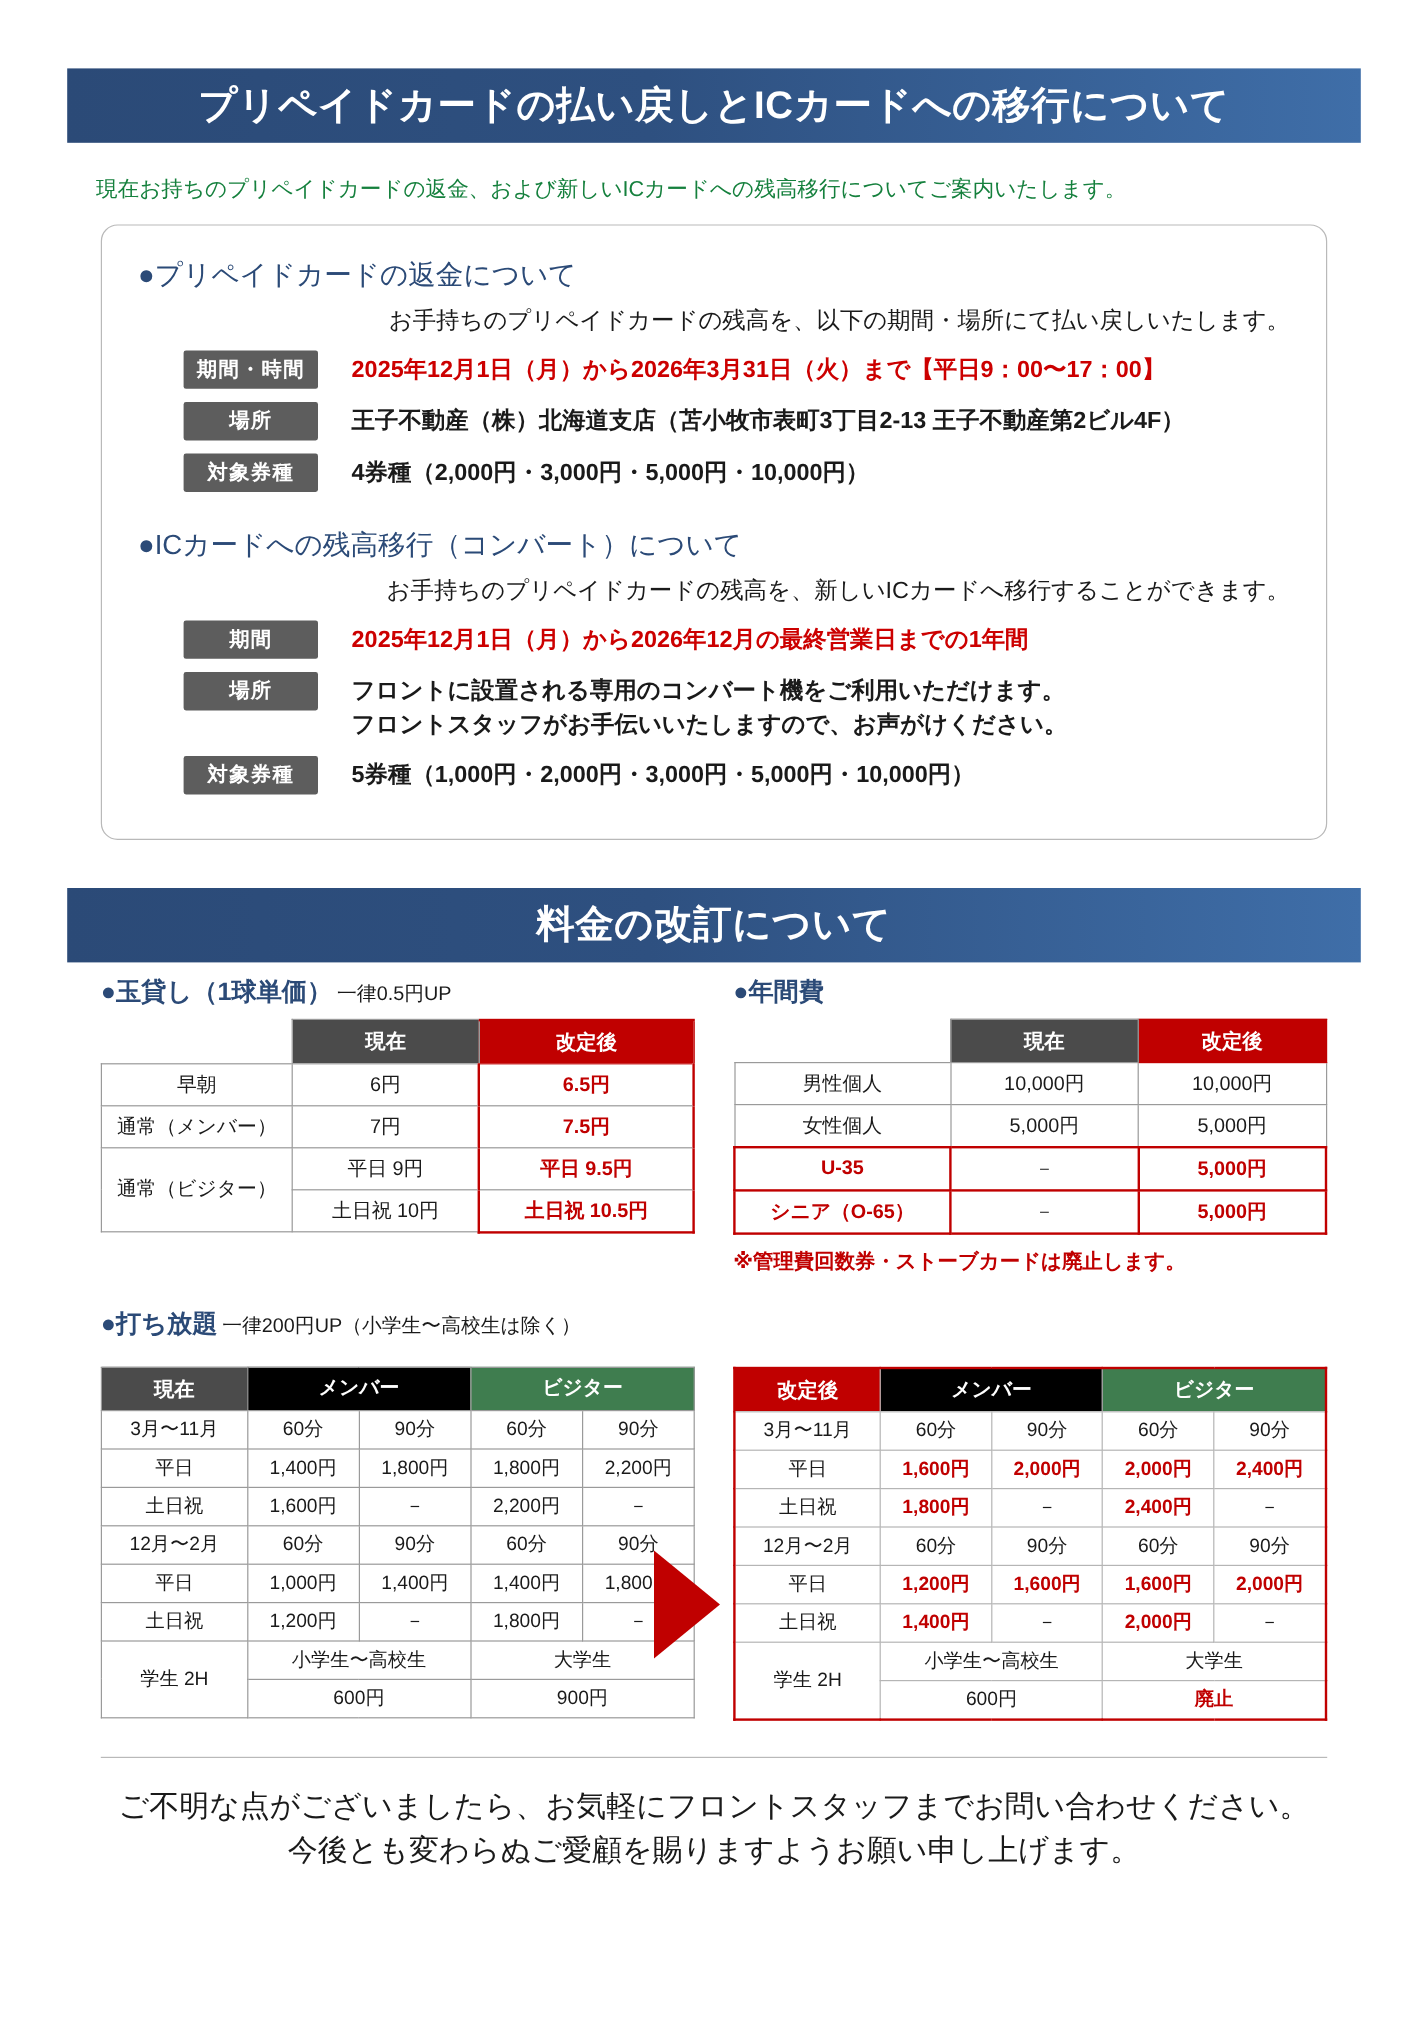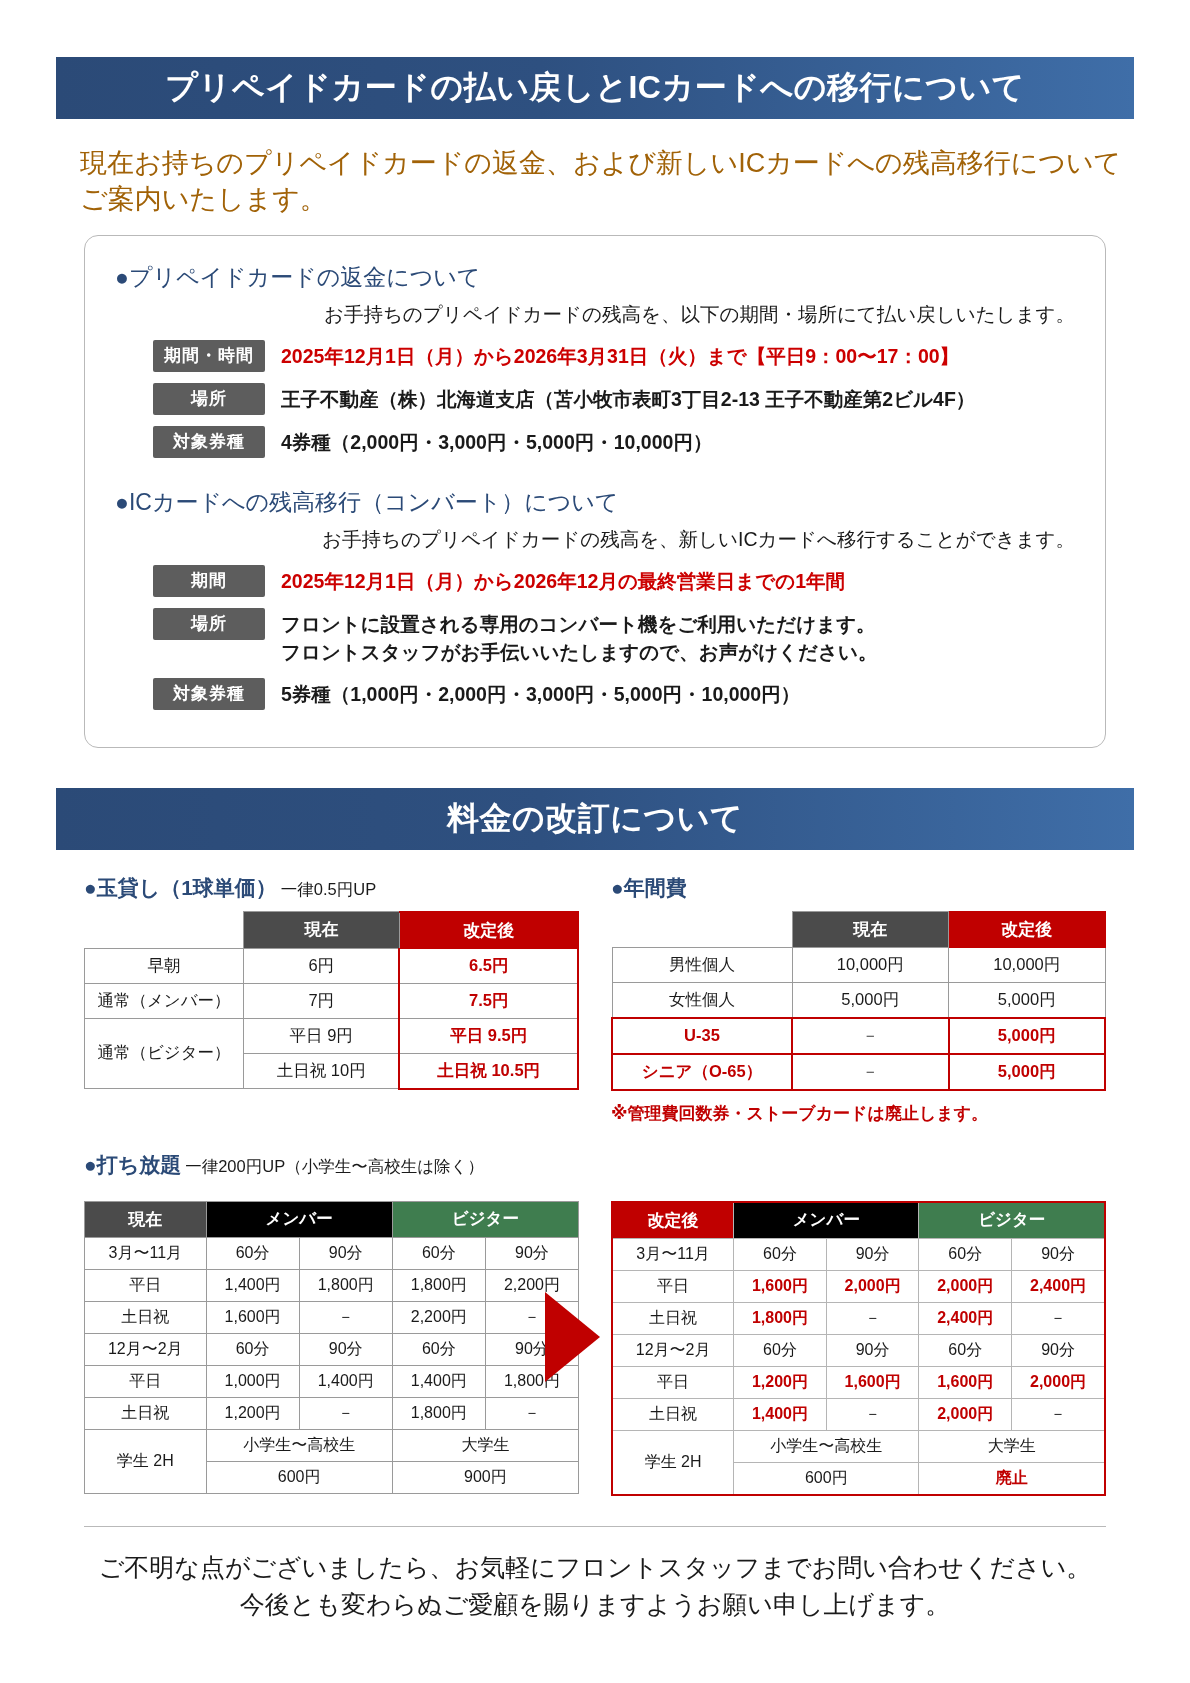--- a/index.html
+++ b/index.html
@@ -34,22 +34,22 @@
   }
   .banner-text {
     color: #ffffff;
     font-size: 32px;
     font-weight: bold;
     letter-spacing: 0.5px;
   }
 
   .intro {
     margin: 26px 0 8px 24px;
-    font-size: 27px;
-    color: #a16207;
+    font-size: 18px;
+    color: #15803d;
   }
 
   
   .infobox {
     margin: 18px 28px 0 28px;
     border: 1.5px solid #b9b9b9;
     border-radius: 14px;
     padding: 26px 30px 26px 30px;
     box-sizing: border-box;
   }
@@ -73,34 +73,34 @@
   .row .tag {
     flex: 0 0 auto;
     width: 112px;
     background: #5d5d5d;
     color: #ffffff;
     font-size: 17px;
     font-weight: bold;
     text-align: center;
     padding: 4px 0 5px 0;
     border-radius: 2px;
-    margin-right: 16px;
+    margin-right: 28px;
     letter-spacing: 1px;
   }
   .row .val {
     font-size: 19.5px;
     line-height: 1.45;
     padding-top: 2px;
   }
   .val.red { color: #cc0000; font-weight: bold; }
   .val.bold { font-weight: bold; }
   .gap { height: 18px; }
   .cols {
     display: flex;
-    margin-top: 24px;
+    margin-top: 10px;
     padding: 0 28px;
     box-sizing: border-box;
   }
   .col-left { width: 505px; }
   .col-right { width: 505px; margin-left: 32px; }
 
   .mini-title {
     font-size: 21px;
     font-weight: bold;
     color: #2b4a77;

